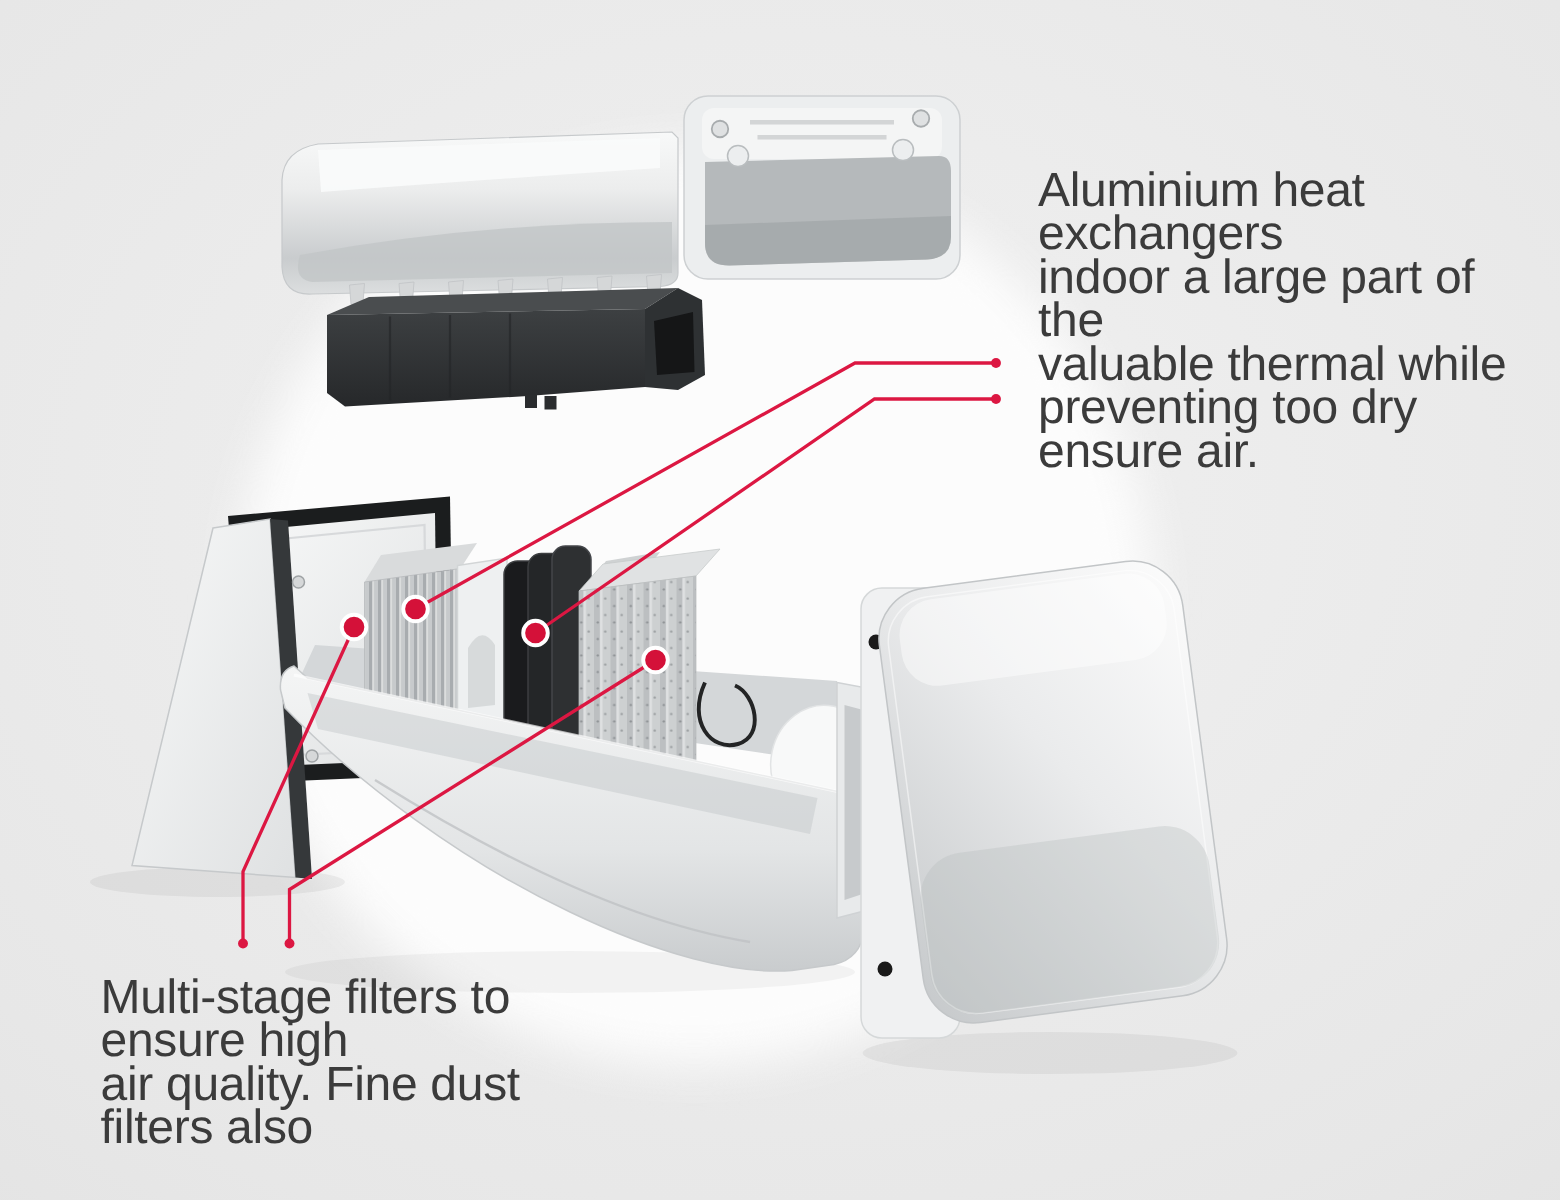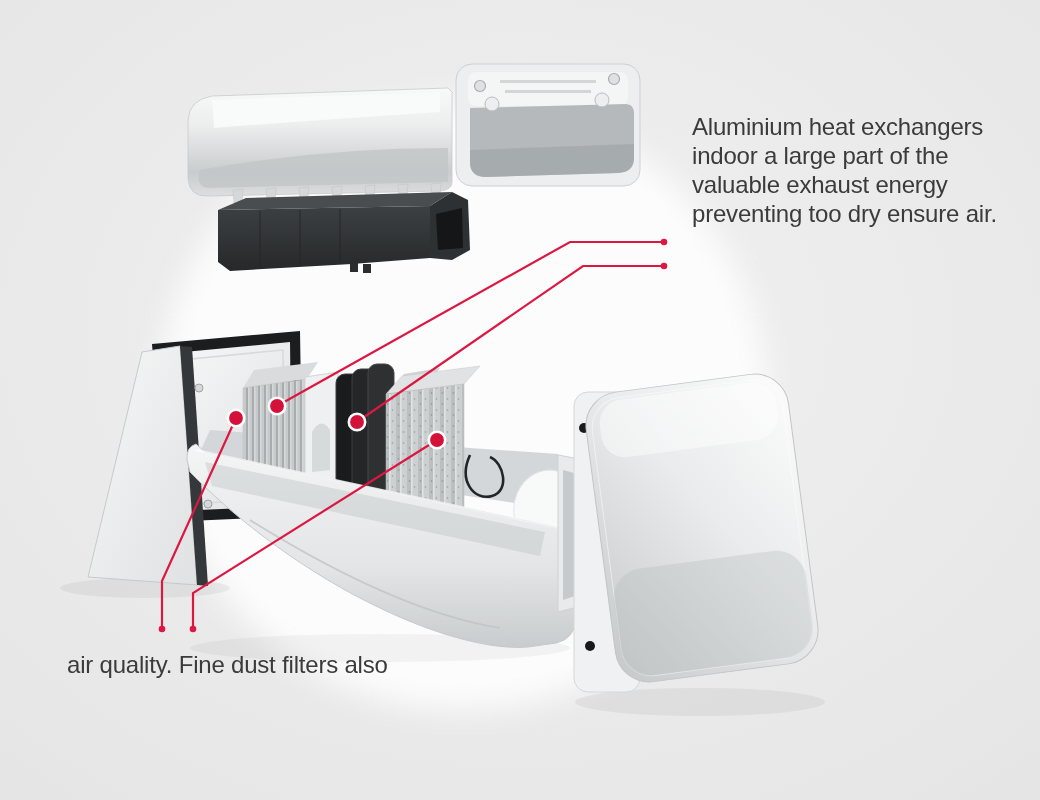--- a/index.html
+++ b/index.html
@@ -11,21 +11,21 @@
   .glow{
     position:absolute;left:158px;top:100px;width:610px;height:610px;
     border-radius:50%;background:#fcfcfc;filter:blur(16px);
   }
   svg.illustration{position:absolute;left:0;top:0;}
   .cline{fill:none;stroke:var(--callout-red,#dc1742);stroke-width:2.2px;}
   .cdot{fill:var(--callout-red,#dc1742);}
   .marker{fill:var(--marker-red,#d41139);stroke:#ffffff;stroke-width:2.6px;}
   .caption{
     position:absolute;color:var(--text-color,#3b3b3b);
-    font-size:24px;line-height:29px;letter-spacing:-0.2px;font-weight:400;
+    font-size:32px;line-height:29px;letter-spacing:-0.2px;font-weight:400;
   }
   .caption-top{left:692px;top:112px;width:320px;}
   .caption-bottom{left:67px;top:650px;width:360px;}
 </style>
 </head>
 <body>
 
 <div class="stage">
 
   <div class="glow"></div>
@@ -195,21 +195,22 @@
       <circle class="marker" cx="236" cy="418" r="8.2"></circle>
       <circle class="marker" cx="277" cy="406" r="8.2"></circle>
       <circle class="marker" cx="357" cy="422" r="8.2"></circle>
       <circle class="marker" cx="437" cy="440" r="8.2"></circle>
     </g>
   </svg>
 
   <div class="caption caption-top">
     <div>Aluminium heat exchangers</div>
     <div>indoor a large part of the</div>
-    <div>valuable exhaust energy</div>
+    <div>valuable thermal while</div>
     <div>preventing too dry ensure air.</div>
   </div>
 
   <div class="caption caption-bottom">
+    <div>Multi-stage filters to ensure high</div>
     <div>air quality. Fine dust filters also</div>
   </div>
 
 </div>
 
 </body></html>

